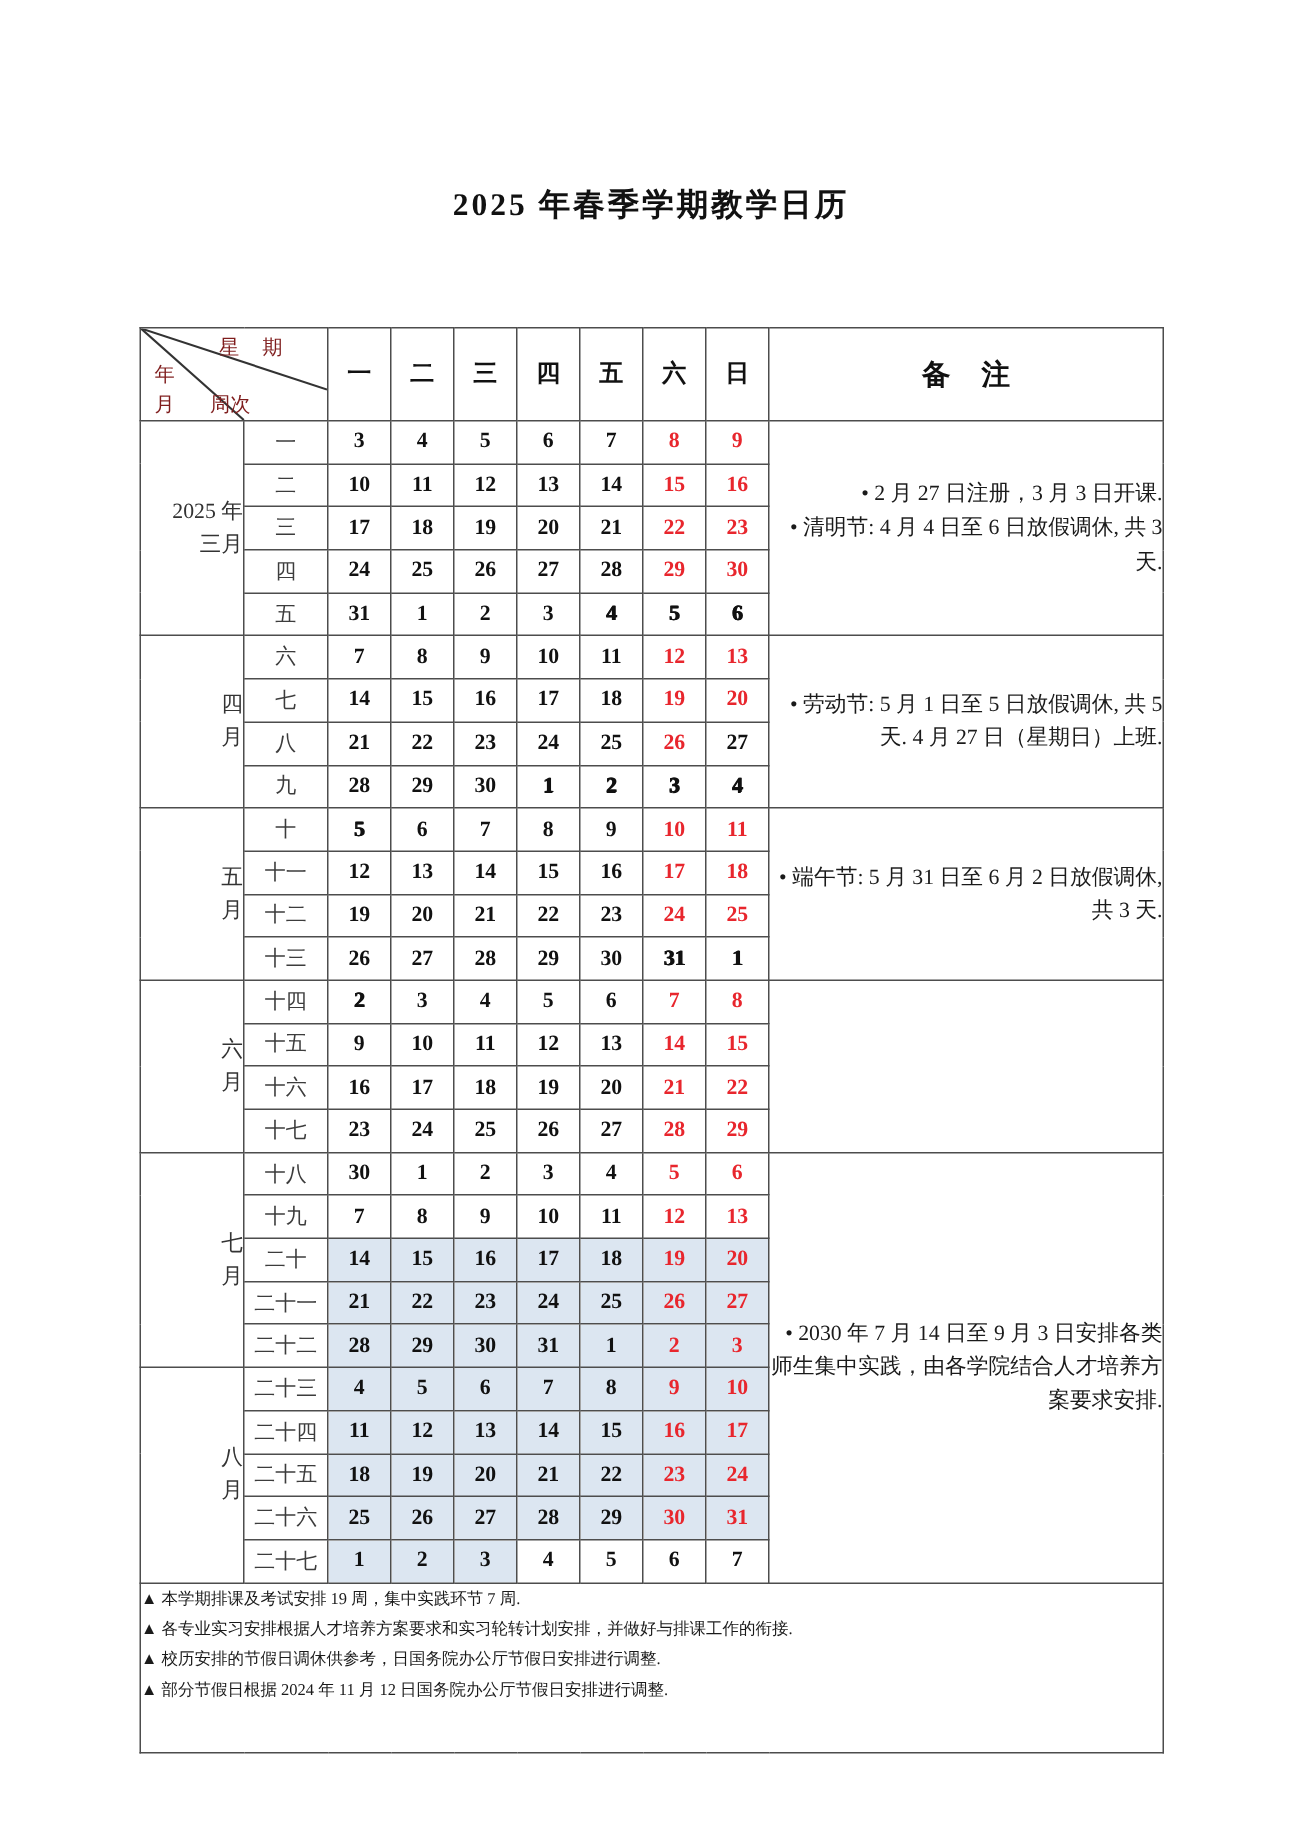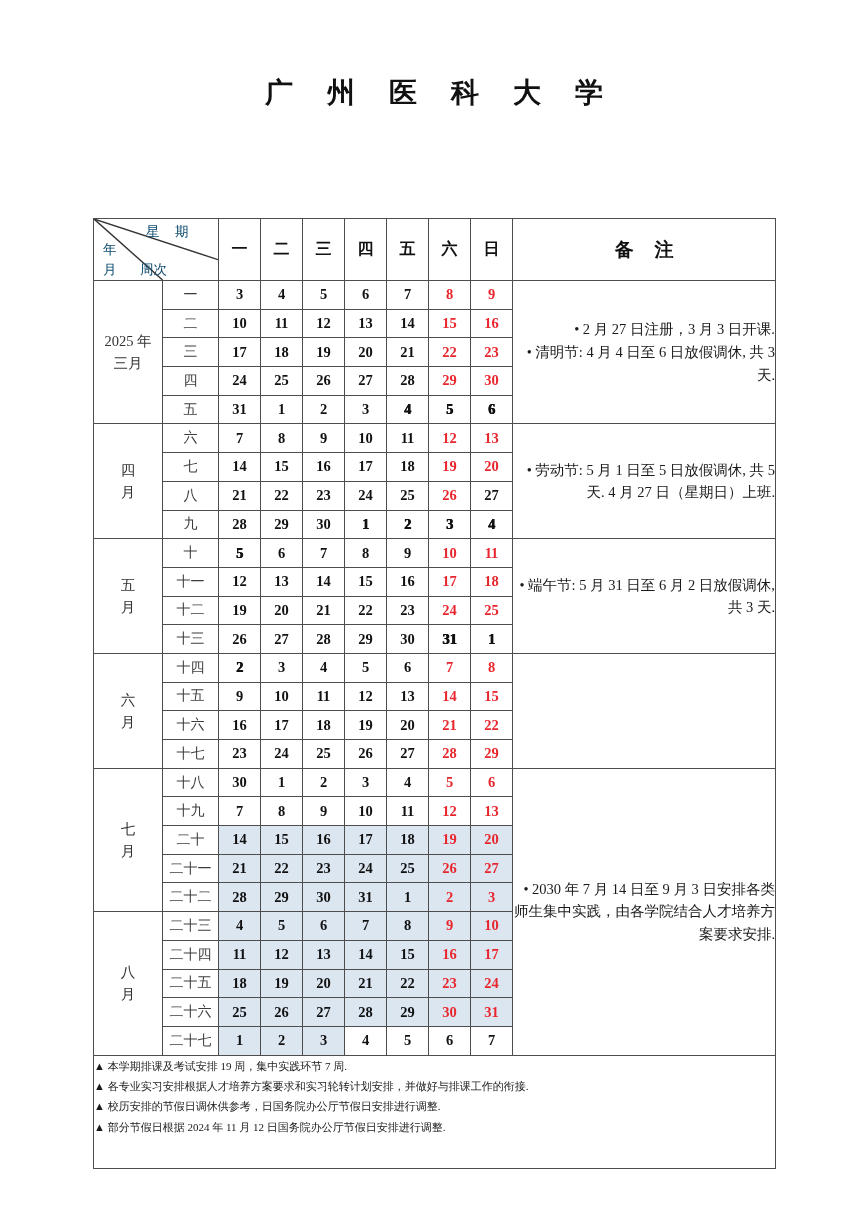--- a/index.html
+++ b/index.html
@@ -10,46 +10,46 @@
   .subtitle{position:absolute;top:122px;left:0;width:100%;text-align:center;
             font-size:21px;font-weight:bold;letter-spacing:2px;color:#111;}
   table.cal{position:absolute;left:93px;top:218px;width:682px;border-collapse:collapse;
             table-layout:fixed;}
   table.cal td{border:1px solid #4d4d4d;padding:0;overflow:hidden;}
   tr.hdr{height:62px;}
   tr.week td{height:27.7px;}
   tr.notes-row td{height:112px;}
   td.corner{position:relative;}
   .corner svg{position:absolute;left:0;top:0;width:100%;height:100%;}
-  .corner span{position:absolute;font-size:13.5px;color:#0c4a6e;white-space:nowrap;}
+  .corner span{position:absolute;font-size:13.5px;color:#7f1d1d;white-space:nowrap;}
   .c-week{left:52px;top:4px;letter-spacing:6px;}
   .c-year{left:9px;top:22px;}
   .c-teach{left:33px;top:21px;margin-top:42px;}
   .c-month{left:9px;top:42px;}
   .c-zhou{left:46px;top:42px;}
   td.dayh{font-weight:bold;font-size:16px;text-align:center;color:#111;}
   td.bz{font-weight:bold;font-size:19px;text-align:center;letter-spacing:8px;text-indent:8px;color:#111;}
-  td.mon{font-size:14.5px;text-align:center;color:#333;line-height:22px;}
+  td.mon{font-size:14.5px;text-align:right;color:#333;line-height:22px;}
   td.wk{font-size:14px;text-align:center;color:#3c3c3c;}
   td.date{font-size:14.5px;font-weight:bold;text-align:center;color:#111;
           font-family:"Liberation Serif",serif;}
   td.date.red{color:#e8262d;}
   td.date.hol{font-weight:900;text-shadow:0.7px 0 currentColor, 0 0.4px currentColor;}
   td.date.shade{background:#dce6f1;}
   td.remark{font-size:14.5px;line-height:1.55;vertical-align:middle;text-align:right;
             padding:4px 6px 4px 9px;color:#1a1a1a;}
   td.remark div{margin:1px 0;}
   td.notes-cell{vertical-align:top;padding:14px 10px 6px 17px;font-size:11px;
                 line-height:1.85;color:#1a1a1a;}
 </style>
 </head>
 <body>
 
 <div class="page">
-  <div class="title">广州医科大学</div>
+  <div class="subtitle">2025 年春季学期教学日历</div>
 
   <table class="cal">
     <colgroup>
       <col style="width:69px">
         <col style="width:56px">
       <col style="width:42px">
         <col style="width:42px">
         <col style="width:42px">
       <col style="width:42px">
         <col style="width:42px">

